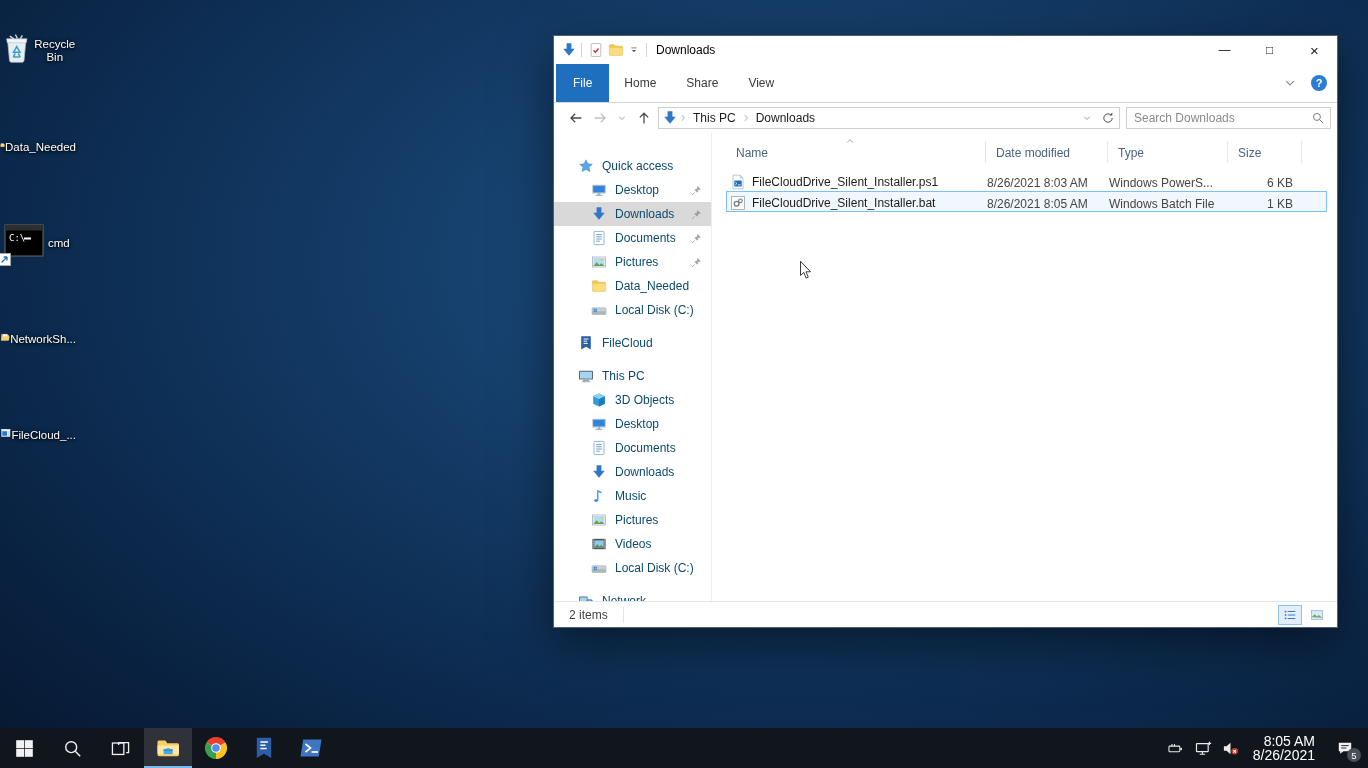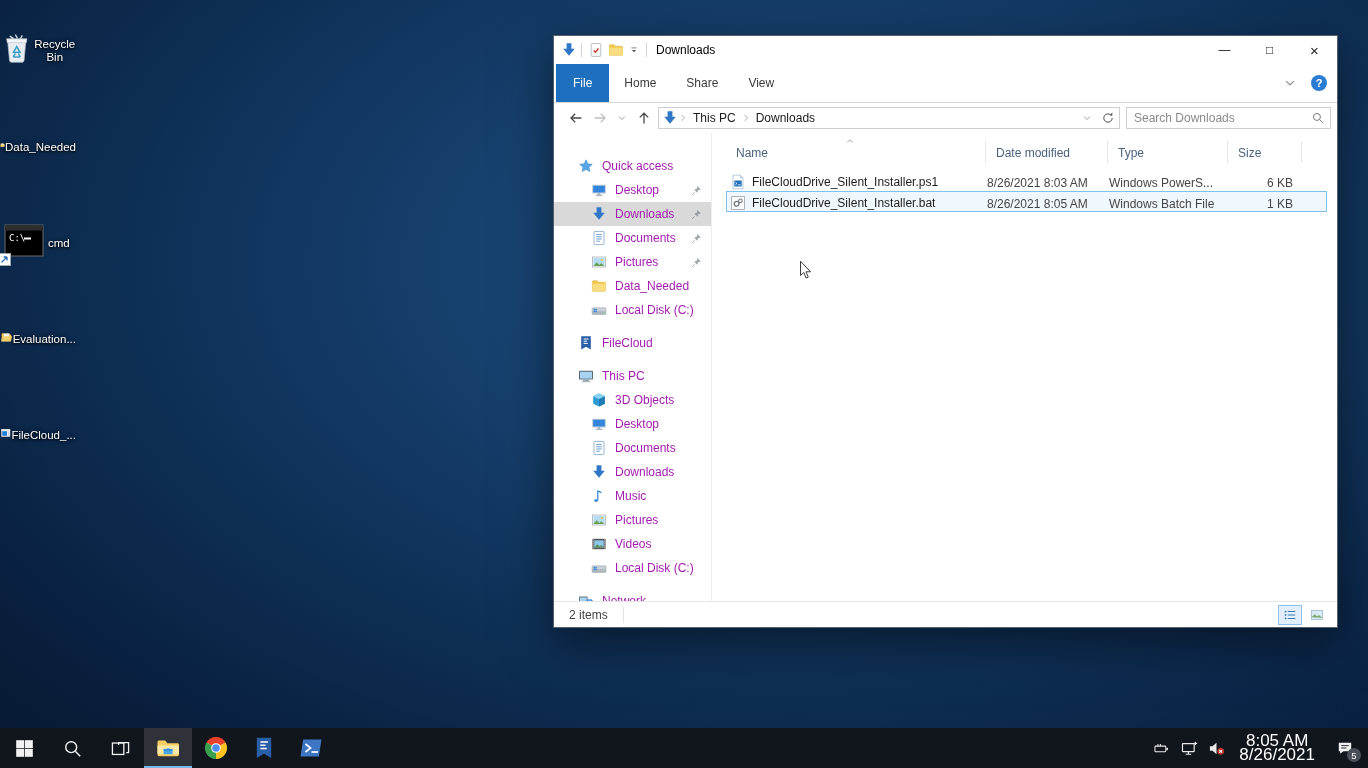--- a/index.html
+++ b/index.html
@@ -43,21 +43,21 @@
 .refresh-btn{position:absolute;left:543px;top:4px;width:23px;height:22px;border:1px solid #cfcfcf;border-left:none;display:flex;align-items:center;justify-content:center;background:#fff}
 .search-box{position:absolute;left:572px;top:4px;right:6px;height:22px;border:1px solid #cfcfcf;background:#fff;display:flex;align-items:center;padding:0 5px 0 7px}
 .search-box input{border:none;outline:none;flex:1;font-size:12px;color:#333;font-family:inherit;background:transparent}
 .search-box input::placeholder{color:#8a8a8a}
 
 .content{flex:1;display:flex;min-height:0}
 .navpane{flex:0 0 158px;padding-top:21px;border-right:1px solid #ededed;overflow:hidden}
 .nav-item{height:24px;display:flex;align-items:center;position:relative;padding-left:24px}
 .nav-item.child{padding-left:37px}
 .nav-item .i16{margin-right:8px;flex:0 0 16px}
-.nav-item .lbl{color:#a21caf;white-space:nowrap}
+.nav-item .lbl{color:#0c4a6e;white-space:nowrap}
 .nav-item.selected{background:#d9d9d9}
 .nav-item .pin{position:absolute;right:8px;width:13px;height:13px;opacity:.8}
 .nav-gap{height:9px}
 .filearea{flex:1;position:relative;min-width:0}
 .fhead{position:absolute;left:14px;top:8px;right:10px;height:22px;display:flex;color:#4a637d}
 .fcol{display:flex;align-items:flex-end;padding:0 4px 3px 10px;border-right:1px solid #e8e8e8;overflow:hidden;white-space:nowrap}
 .sort-caret{position:absolute;left:118px;top:-5px;width:12px;height:10px}
 .frows{position:absolute;left:14px;top:37px;right:10px}
 .frow{height:21px;display:flex;align-items:flex-end;border:1px solid transparent}
 .frow.selected{border-color:#7cc1ef;background:#f1f8fd}
@@ -79,21 +79,21 @@
 
 .taskbar{position:absolute;left:0;right:0;bottom:0;height:40px;background:#11151c;display:flex;align-items:stretch;z-index:50}
 .tb-buttons{display:flex}
 .tb-btn{width:48px;display:flex;align-items:center;justify-content:center;position:relative}
 .tb-btn.active{background:rgba(255,255,255,.13)}
 .tb-btn.active::after{content:"";position:absolute;left:0;right:0;bottom:0;height:2px;background:#76b9ed}
 .tb-ic{width:24px;height:24px;display:inline-flex}
 .tray{margin-left:auto;display:flex;align-items:center;padding-right:2px}
 .tray-icon{width:27px;height:40px;display:flex;align-items:center;justify-content:center}
 .tray-icon .i16{width:17px;height:17px}
-.clock{display:flex;flex-direction:column;align-items:center;justify-content:center;color:#fff;font-size:17px;line-height:14px;padding:0 9px}
+.clock{display:flex;flex-direction:column;align-items:flex-end;justify-content:center;color:#fff;font-size:14px;line-height:14px;padding:0 9px}
 .action-center{width:42px;height:40px;position:relative;display:flex;align-items:center;justify-content:center}
 .ac-badge{position:absolute;right:5px;bottom:6px;min-width:14px;height:14px;border-radius:50%;background:#4a4f57;color:#fff;font-size:9.5px;display:flex;align-items:center;justify-content:center}
 </style>
 </head>
 <body>
 
 <div class="desktop">
   <div class="desk-icons" id="desk-icons">
       <div class="desk-item">
         <div class="di-art">
@@ -145,21 +145,21 @@
           <svg viewBox="0 0 48 48">
             <path d="M6 11.5c0-1.1.9-2 2-2h11l3 3.5h14c1.1 0 2 .9 2 2v2H6z" fill="#e3ac3f"></path>
             <rect x="6" y="15" width="36" height="25" fill="#eebf55"></rect>
             <g stroke="#c9c9c9" stroke-width=".8">
               <rect x="14.5" y="11" width="11" height="15" fill="#fff" transform="rotate(-7 20 18)"></rect>
               <rect x="24" y="10.5" width="11" height="15" fill="#f6f6f6" transform="rotate(6 29 18)"></rect>
             </g>
             <path d="M4.5 40l4.5-19h36.5l-4.2 17.6c-.3 1.4-1.5 2.4-2.9 2.4H6.5c-1.1 0-2-.9-2-1z" fill="#f4cf6e"></path>
           </svg>
         </div>
-        <div class="di-label">Evaluation...</div>
+        <div class="di-label">NetworkSh...</div>
       </div>
       <div class="desk-item">
         <div class="di-art">
           <svg viewBox="0 0 48 48">
             <rect x="5.5" y="8" width="37" height="32" fill="#f4f4f4" stroke="#8a9199"></rect>
             <rect x="5.5" y="8" width="37" height="5" fill="#e0e4e9"></rect>
             <rect x="9.5" y="16.5" width="20" height="19" fill="#1f7bd4"></rect>
             <g stroke="#a7b0ba" stroke-width="2">
               <path d="M33 18.5h7M33 22.5h7M33 26.5h7M33 30.5h7M33 34.5h7"></path>
             </g>

